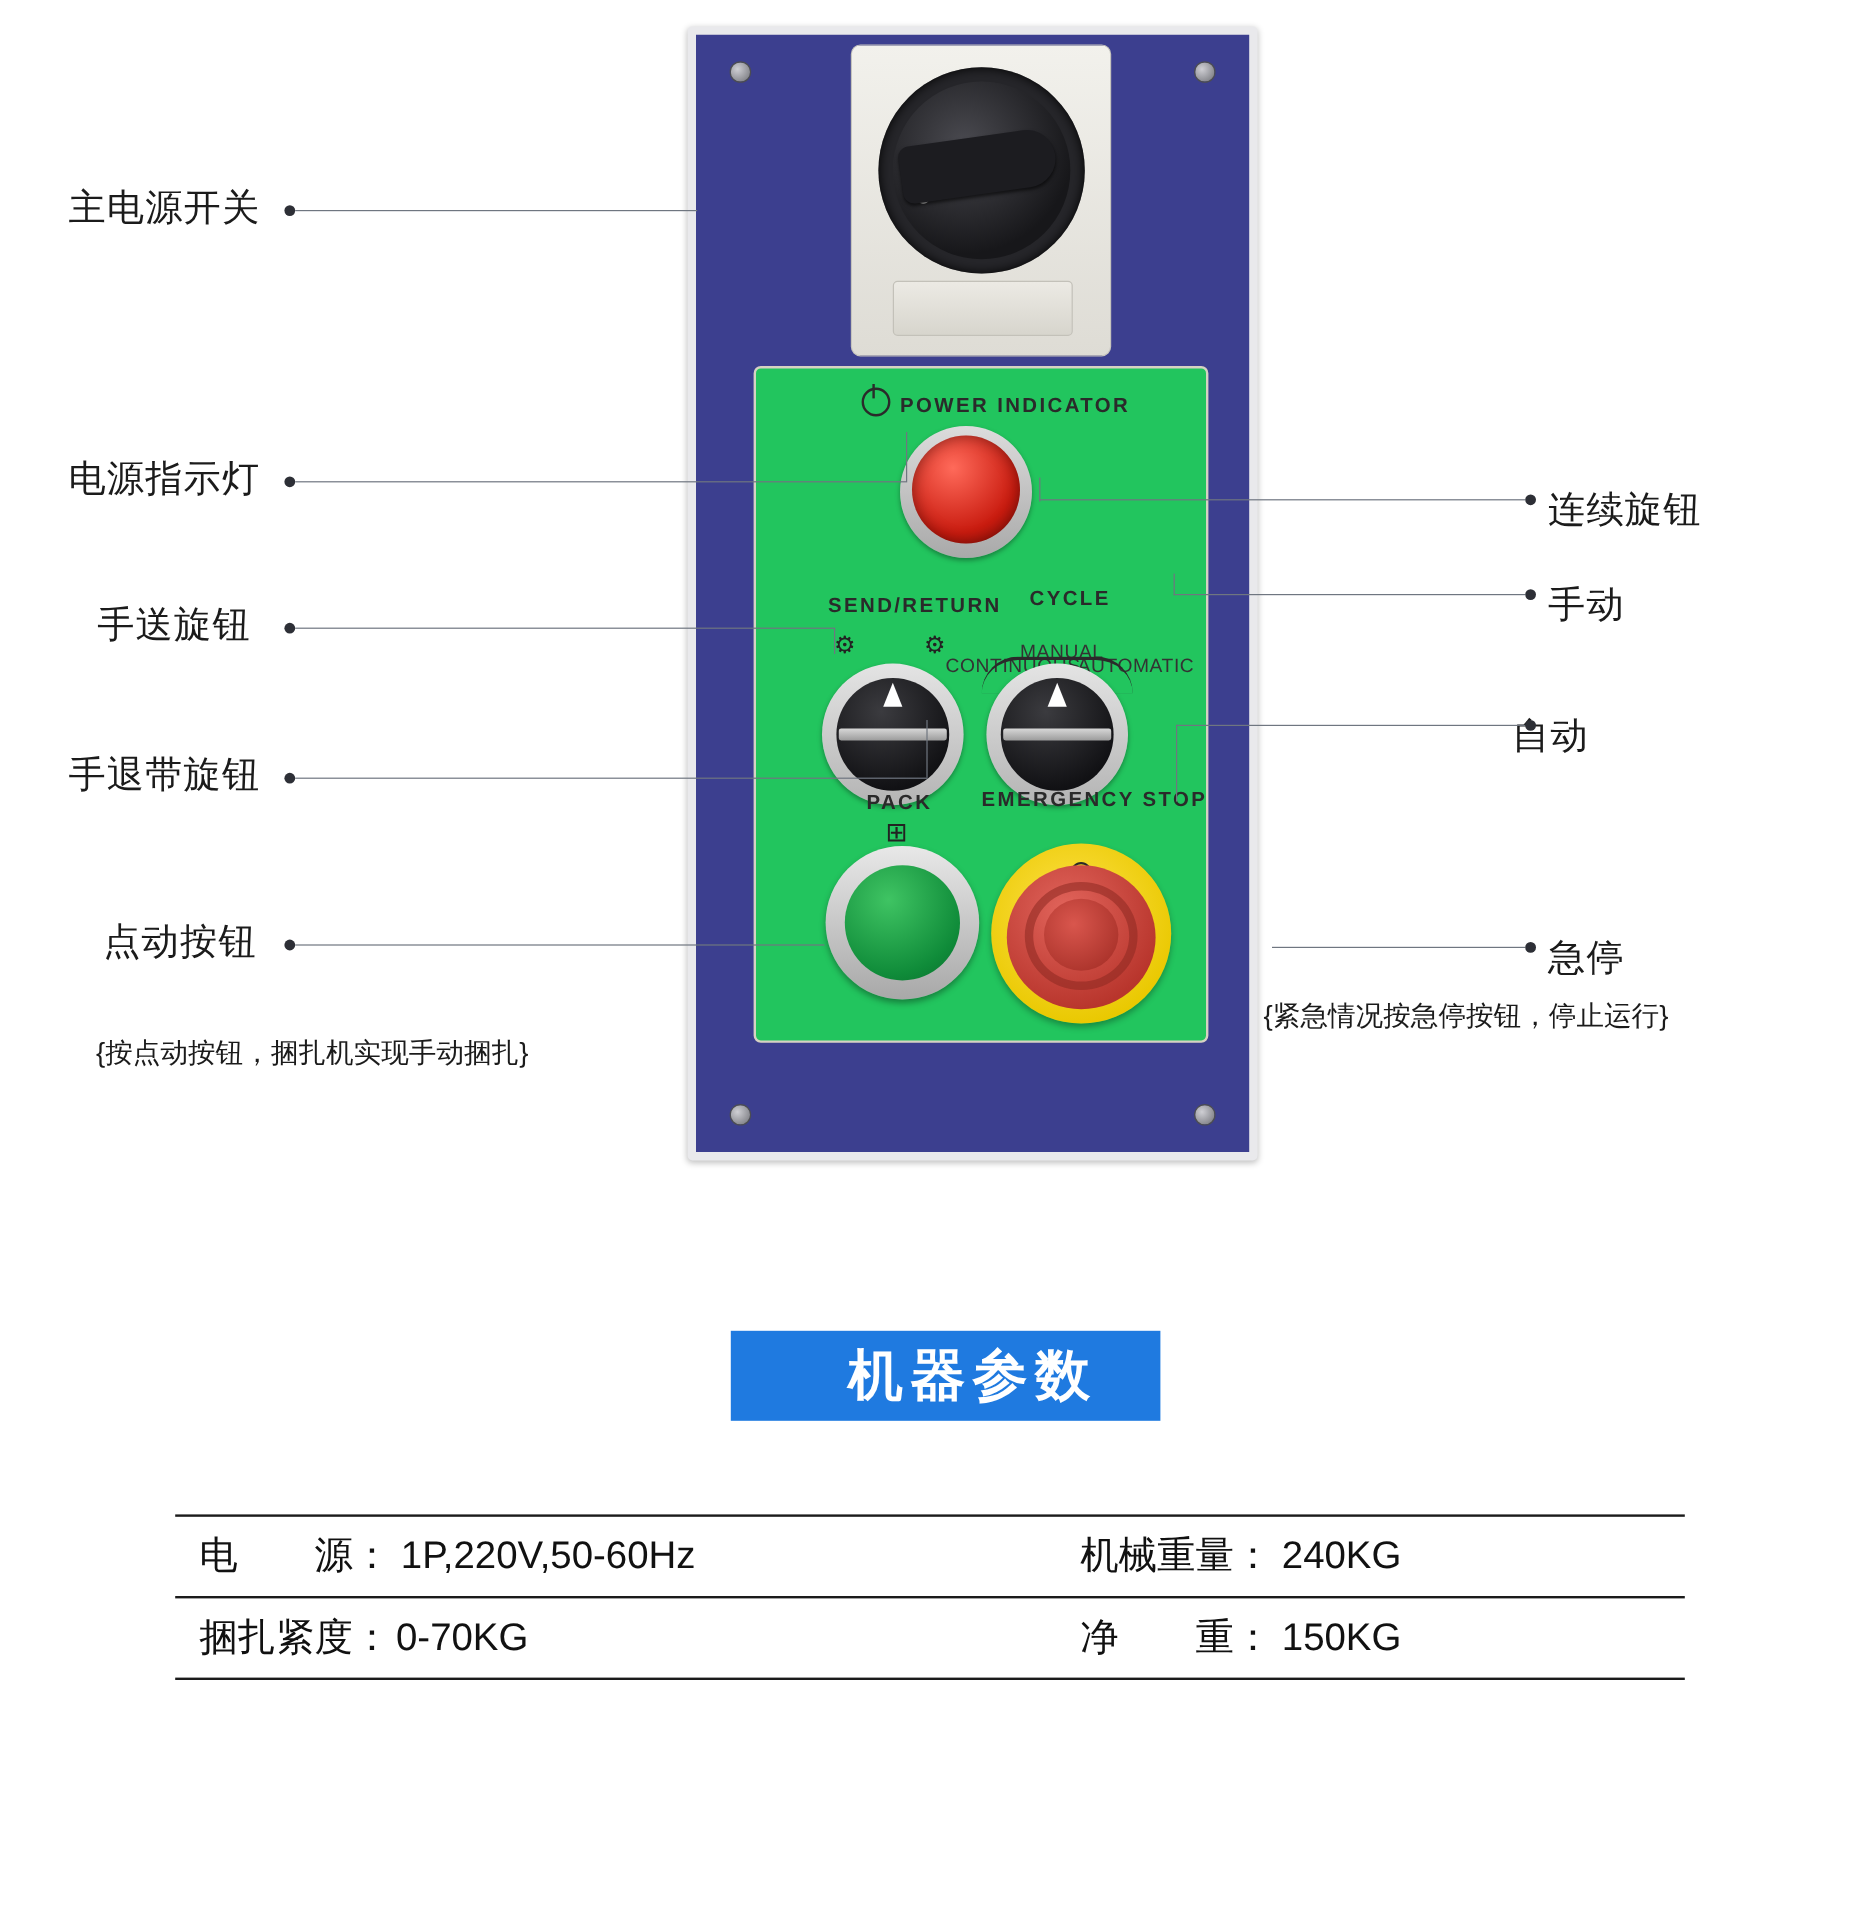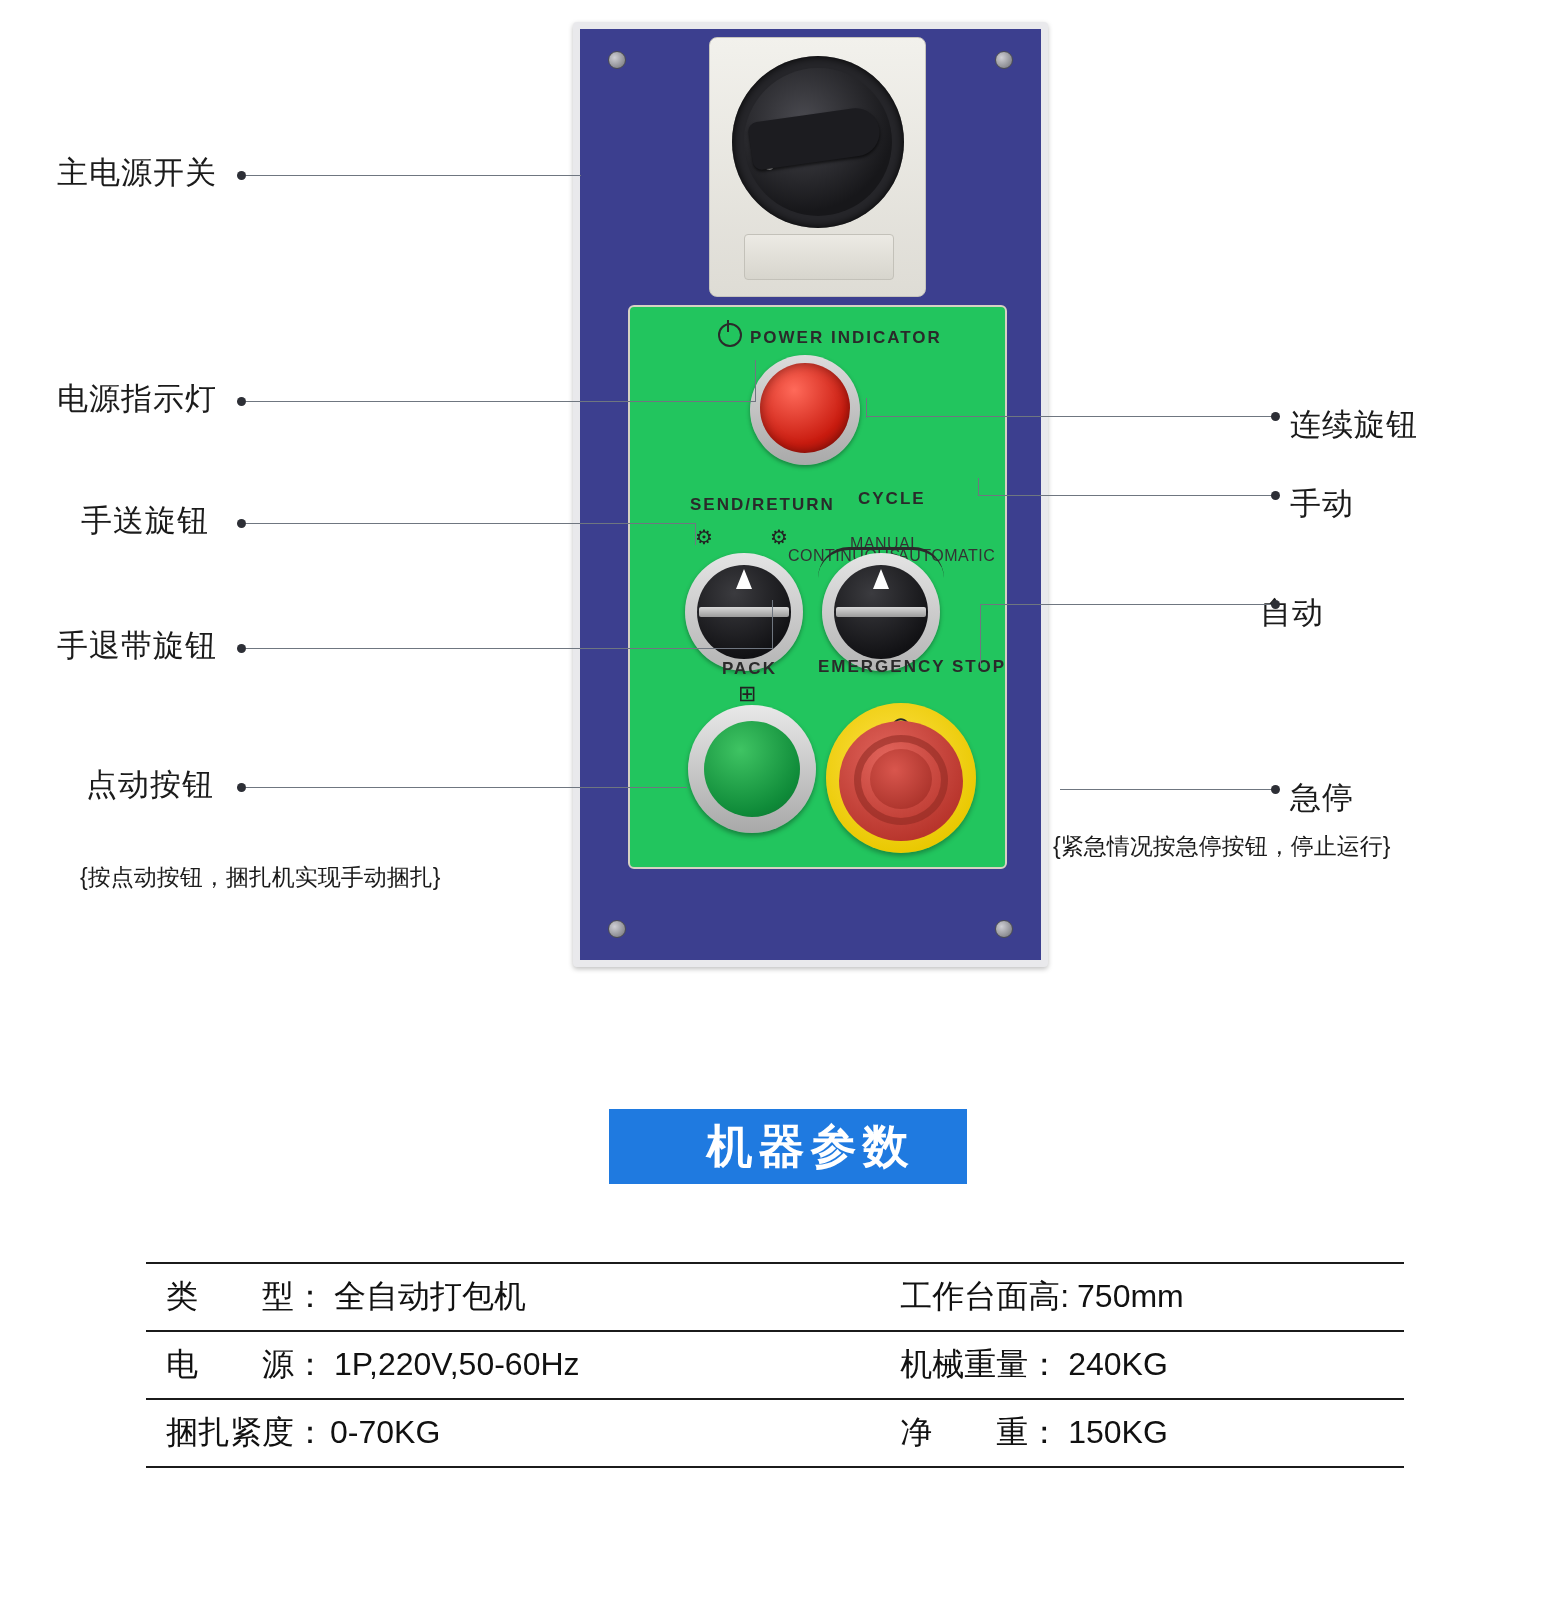--- a/index.html
+++ b/index.html
@@ -419,24 +419,20 @@
 <div class="dot" style="left:1271px;top:785px;"></div>
 <div class="leader" style="left:1060px;top:789px;width:211px;"></div>
 <div class="ann small" style="left:1053px;top:831px;">{紧急情况按急停按钮，停止运行}</div>
 
 <div id="banner">
   <span>机器参数</span>
 </div>
 
 <table id="spectable">
   <tbody>
-    <tr>
-      <td class="cell-left"><span class="sp">类　　型：</span><span class="sp" style="margin-left:8px;">全自动打包机</span></td>
-      <td class="cell-right"><span class="sp">工作台面高:</span><span class="sp" style="margin-left:8px;">750mm</span></td>
-    </tr>
     <tr>
       <td class="cell-left"><span class="sp">电　　源：</span><span class="sp" style="margin-left:8px;">1P,220V,50-60Hz</span></td>
       <td class="cell-right"><span class="sp">机械重量：</span><span class="sp" style="margin-left:8px;">240KG</span></td>
     </tr>
     <tr>
       <td class="cell-left"><span class="sp">捆扎紧度：</span><span class="sp" style="margin-left:4px;">0-70KG</span></td>
       <td class="cell-right"><span class="sp">净　　重：</span><span class="sp" style="margin-left:8px;">150KG</span></td>
     </tr>
   </tbody>
 </table>

